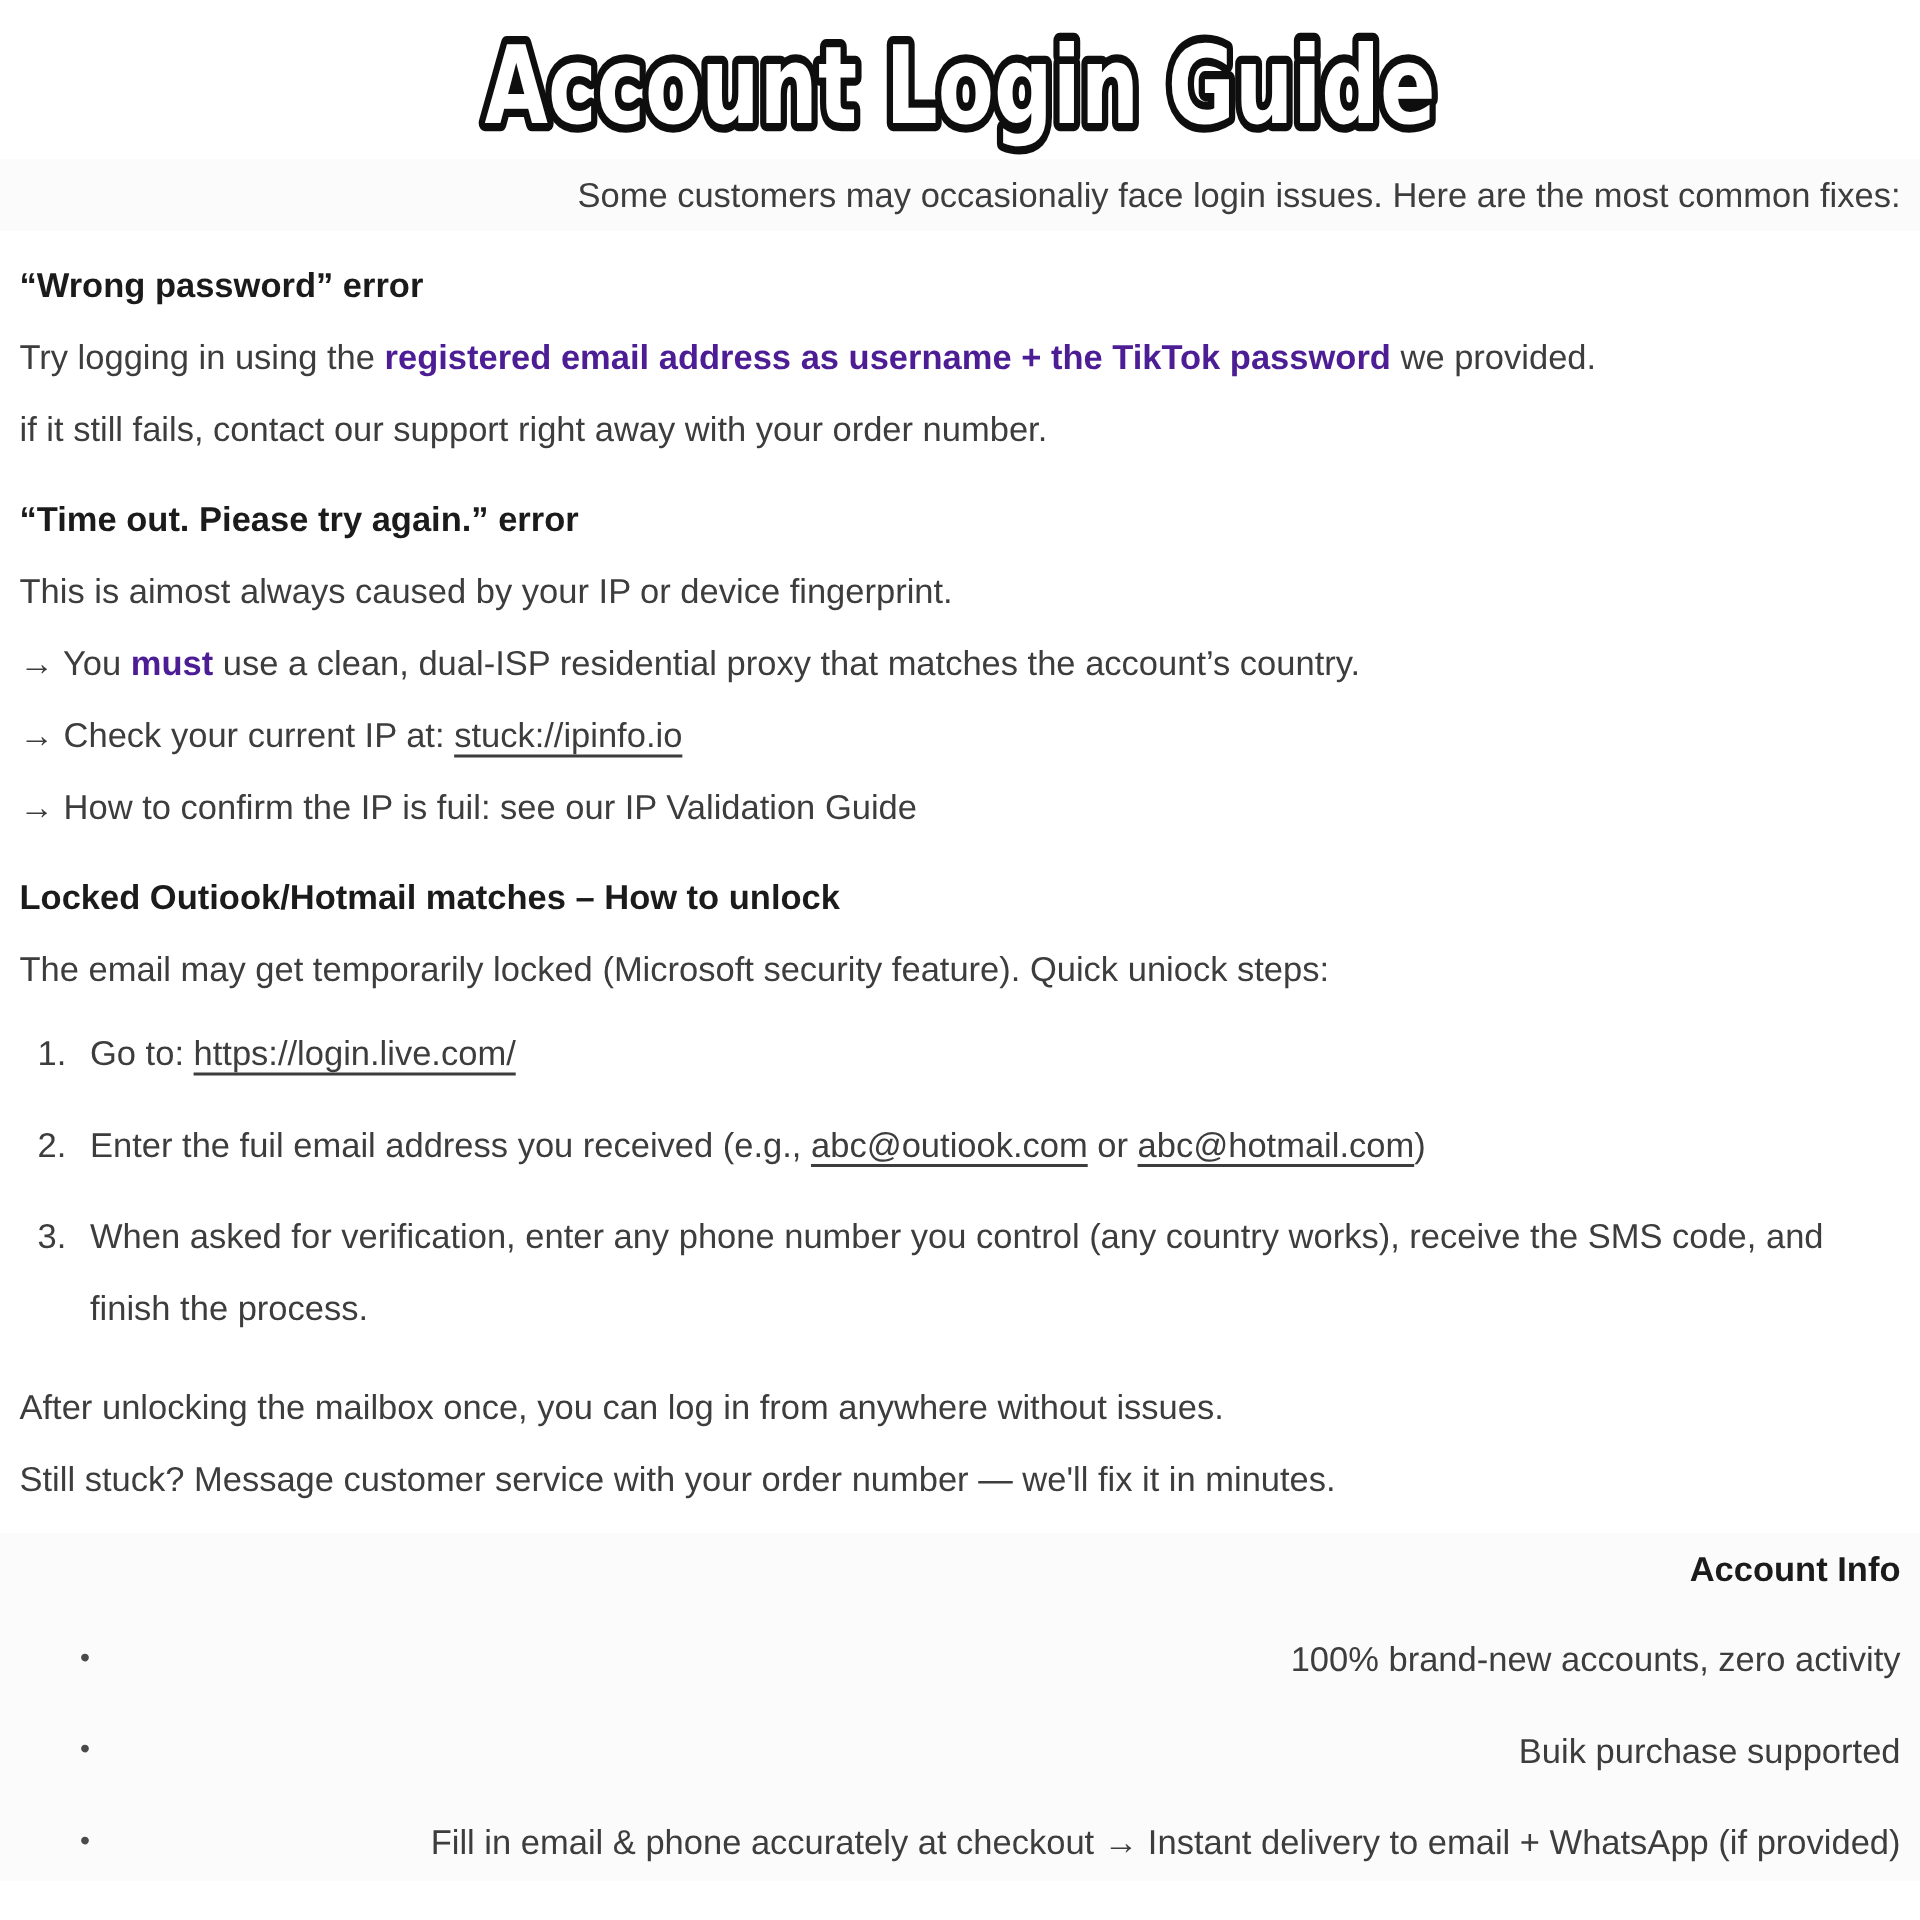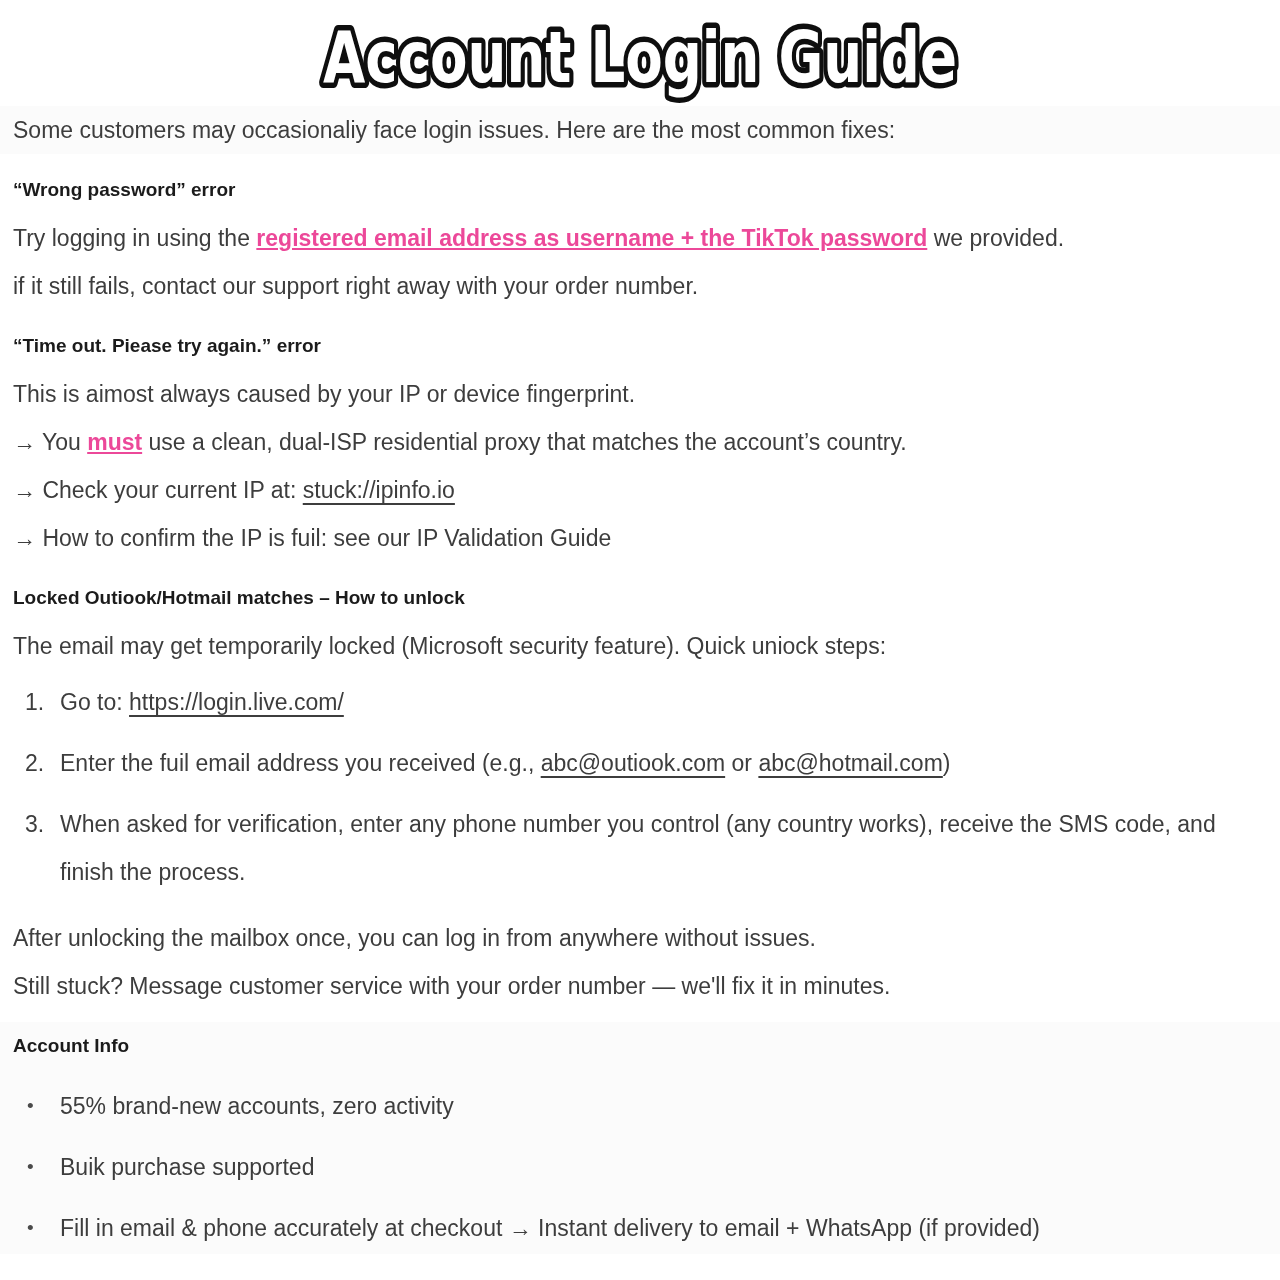--- a/index.html
+++ b/index.html
@@ -21,28 +21,28 @@
     fill:#ffffff;
     stroke:#0e0e0e;
     stroke-width:11px;
     stroke-linejoin:round;
     paint-order:stroke fill;
   }
 
   .band {
     background:#fbfbfb;
     margin-left:-13px; margin-right:-13px;
-    padding-left:13px; padding-right:13px;
+    padding-left:13px; padding-right:13px;text-align:right;
   }
 
   p.body { line-height:48px; }
-  .bold { font-weight:700; color:#ec4899;text-decoration:underline; }
+  .bold { font-weight:700; color:#4c1d95; }
 
   h3.sec {
-    font-size:19px;
+    font-size:23px;
     line-height:48px;
     margin-top:12px;
     font-weight:700;
     color:#1b1b1b;
   }
 
   a.link, span.link {
     color:#3d3d3d;
     text-decoration:underline;
     text-decoration-thickness:1.5px;
@@ -111,21 +111,21 @@
   </ol>
 
   <p class="body outro1">After unlocking the mailbox once, you can log in from anywhere without issues.</p>
   <p class="body">Still stuck? Message customer service with your order number — we'll fix it in minutes.</p>
 
   <div class="band account-band">
     <h3 class="sec" style="margin-top:0;">Account Info</h3>
     <ul class="bullets">
       <li class="bullet">
         <span class="dot">•</span>
-        <span class="bullet-text">55% brand-new accounts, zero activity</span>
+        <span class="bullet-text">100% brand-new accounts, zero activity</span>
       </li>
       <li class="bullet">
         <span class="dot">•</span>
         <span class="bullet-text">Buik purchase supported</span>
       </li>
       <li class="bullet">
         <span class="dot">•</span>
         <span class="bullet-text">Fill in email &amp; phone accurately at checkout → Instant delivery to email + WhatsApp (if provided)</span>
       </li>
     </ul>

